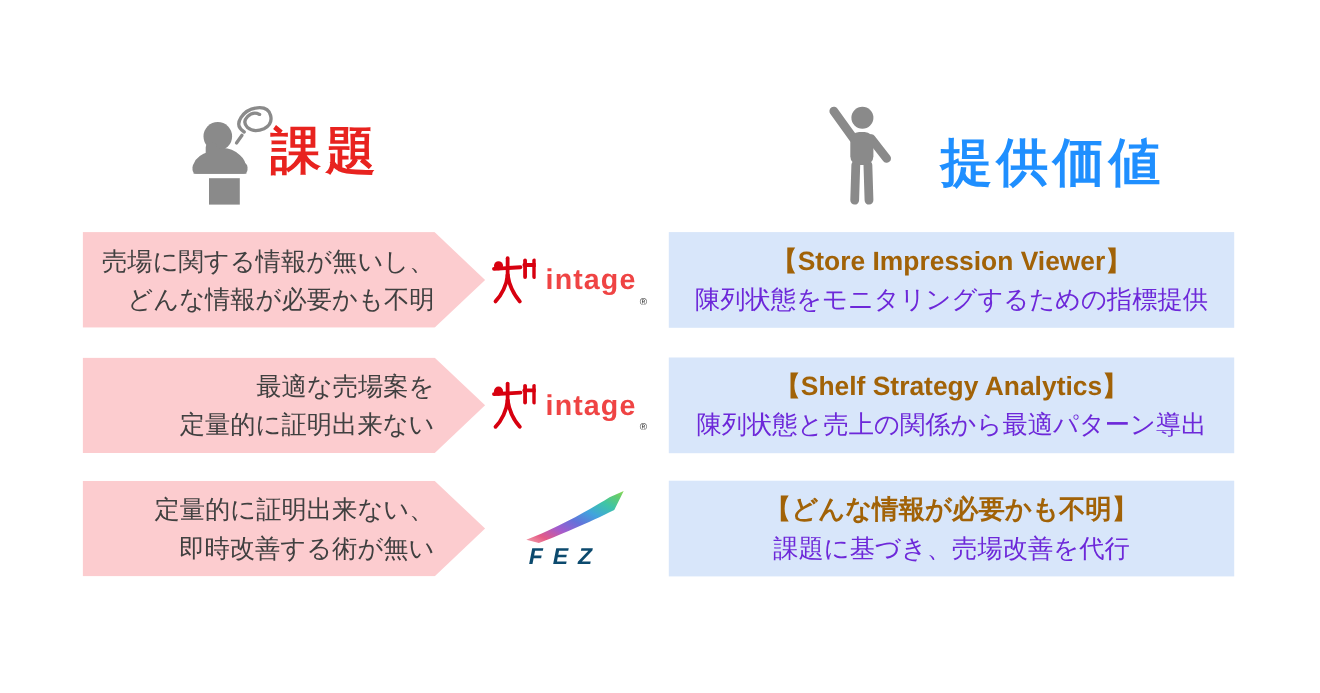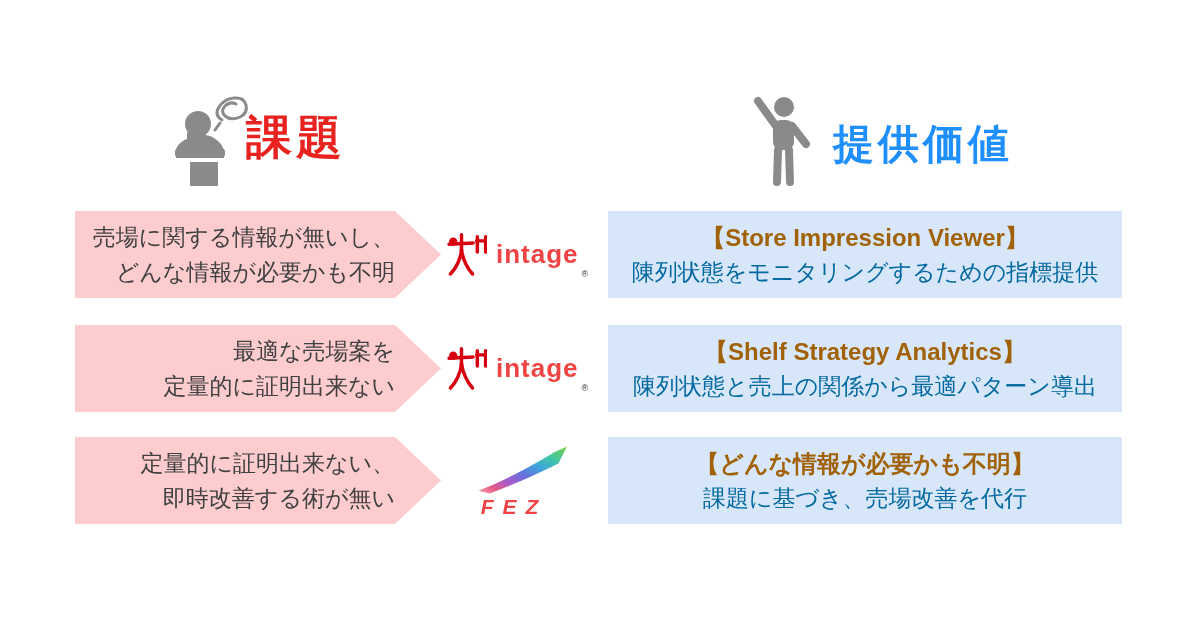--- a/index.html
+++ b/index.html
@@ -4,48 +4,48 @@
 <style>
   html,body{margin:0;padding:0;background:#fff;}
   .canvas{
     position:relative;width:1200px;height:630px;background:#ffffff;overflow:hidden;
     font-family:"Liberation Sans","DejaVu Sans",sans-serif;
   }
   
   .hdr-icon{position:absolute;}
   .hdr-label{position:absolute;font-weight:bold;letter-spacing:4px;}
   .hdr-label.problems{left:246px;top:107px;font-size:46px;color:#e8231f;text-align:center;}
-  .hdr-label.value{left:833px;top:117px;font-size:41px;color:#1f8fff;}
+  .hdr-label.value{left:855px;top:117px;font-size:47px;color:#1f8fff;}
   
   .row{position:absolute;left:0;width:1200px;height:87px;}
   .row.r0{top:211px;} .row.r1{top:325px;} .row.r2{top:437px;}
   .arrow-box{
     position:absolute;left:75px;top:0;width:366px;height:87px;
     background:#fccccf;
     clip-path:polygon(0 0,calc(100% - 46px) 0,100% 50%,calc(100% - 46px) 100%,0 100%);
     display:flex;flex-direction:column;justify-content:center;align-items:flex-end;
     padding-right:46px;box-sizing:border-box;
   }
   .arrow-box span{display:block;font-size:23px;line-height:35px;color:#404040;white-space:nowrap;}
   .value-box{
     position:absolute;left:608px;top:0;width:514px;height:87px;background:#d8e6fa;
     display:flex;flex-direction:column;justify-content:center;align-items:center;
   }
   .value-title{font-size:24px;line-height:34px;font-weight:bold;color:#a16207;white-space:nowrap;}
-  .value-desc{font-size:23px;line-height:34px;color:#0369a1;white-space:nowrap;}
+  .value-desc{font-size:23px;line-height:34px;color:#6d28d9;white-space:nowrap;}
   
   .intage-logo{position:absolute;left:447px;display:flex;align-items:center;gap:9px;height:62px;}
   .r0 .intage-logo{top:12px;} .r1 .intage-logo{top:12px;}
   .intage-text{font-size:26px;font-weight:bold;color:#ef4444;letter-spacing:1px;line-height:1;}
   .intage-reg{font-size:9px;color:#2c2c2c;align-self:flex-end;margin:0 0 6px -6px;}
   .fez-logo{position:absolute;left:452px;top:6px;width:130px;height:80px;}
   .fez-swoosh{position:absolute;left:14px;top:2px;}
   .fez-text{
     position:absolute;left:12px;top:52px;width:100px;text-align:center;
-    font-size:21px;font-weight:bold;font-style:italic;letter-spacing:9px;color:#ef4444;
+    font-size:21px;font-weight:bold;font-style:italic;letter-spacing:9px;color:#0c4a6e;
   }
 </style>
 </head>
 <body>
 
 <div class="canvas">
 
   <svg class="hdr-icon" style="left:160px;top:92px;" width="90" height="95" viewBox="0 0 90 95">
     <g fill="#8a8a8a" stroke="none">
       <circle cx="38" cy="32" r="13"></circle>

